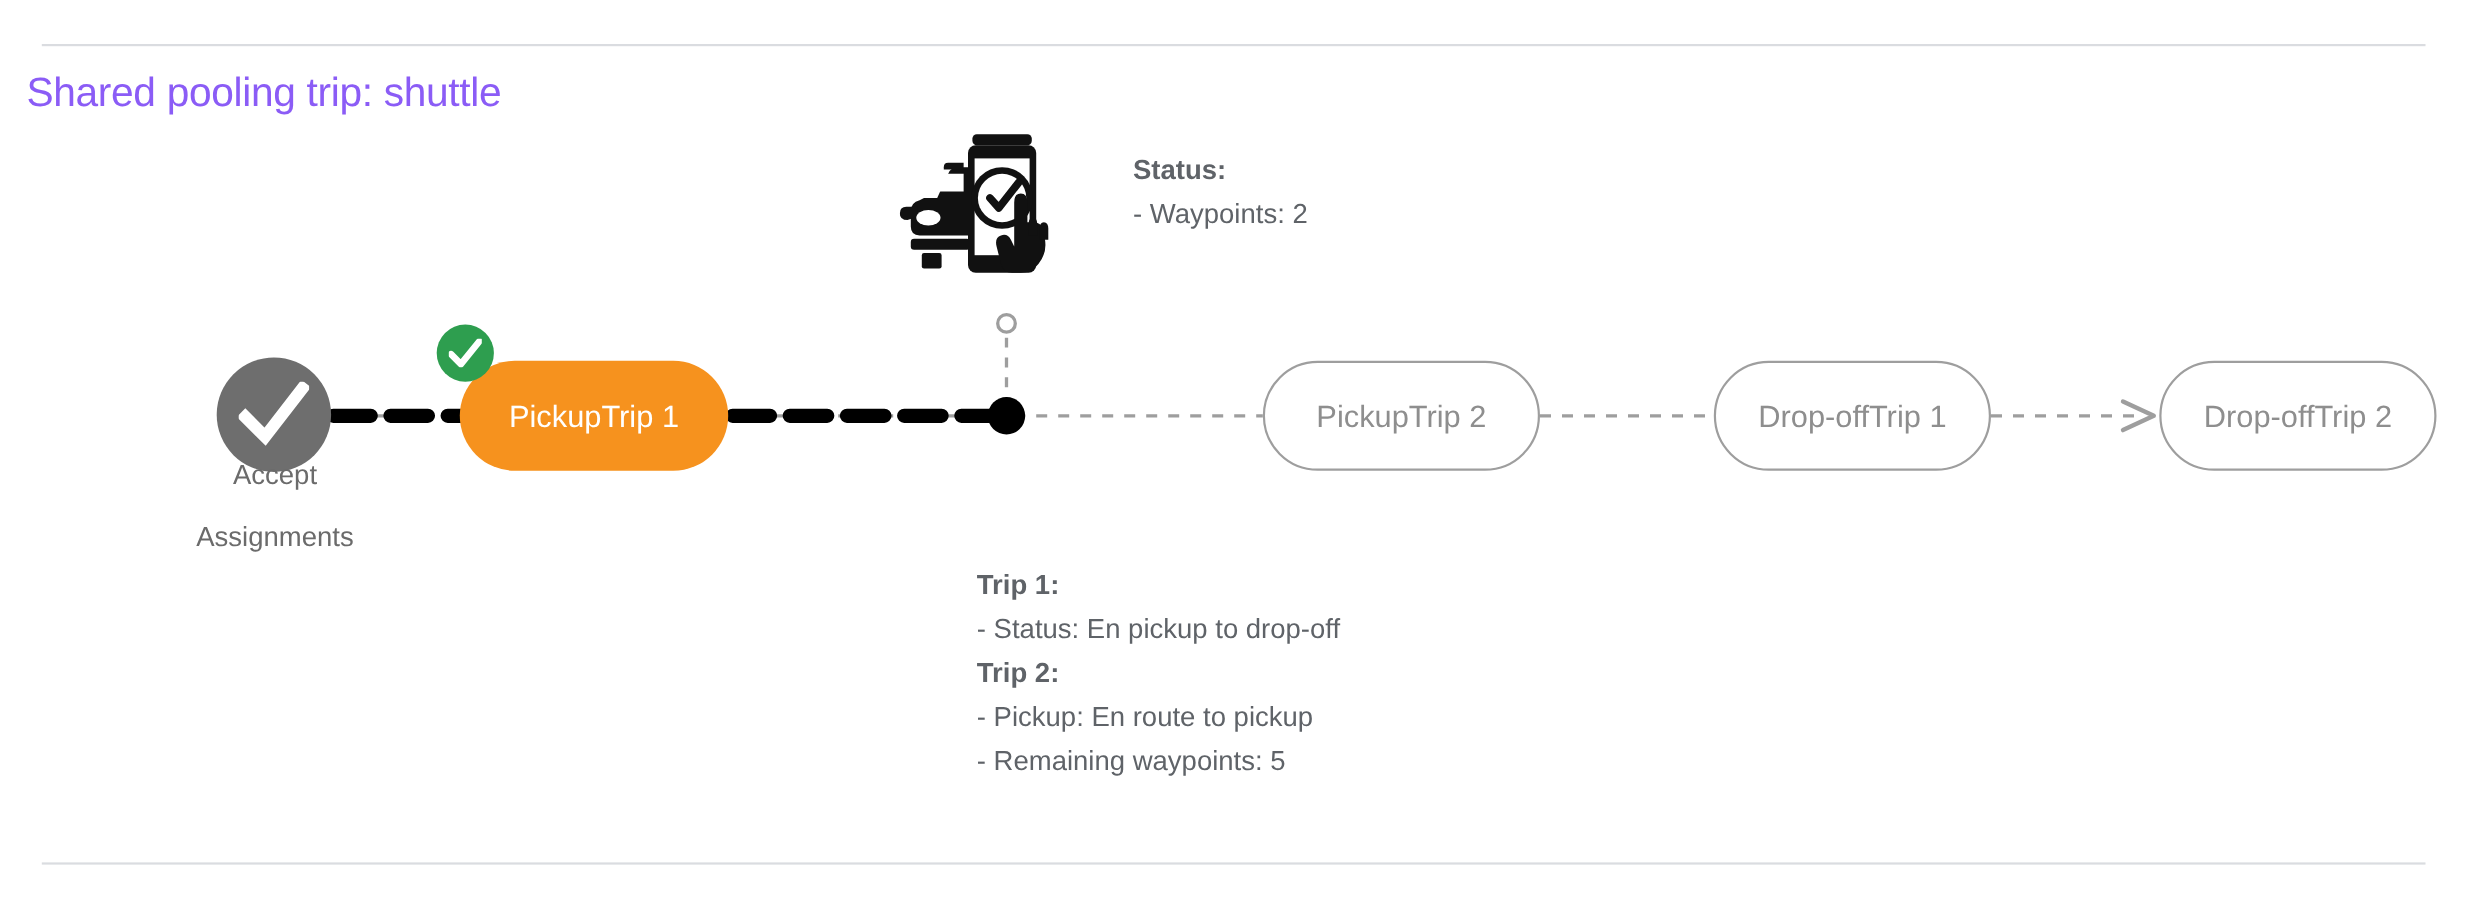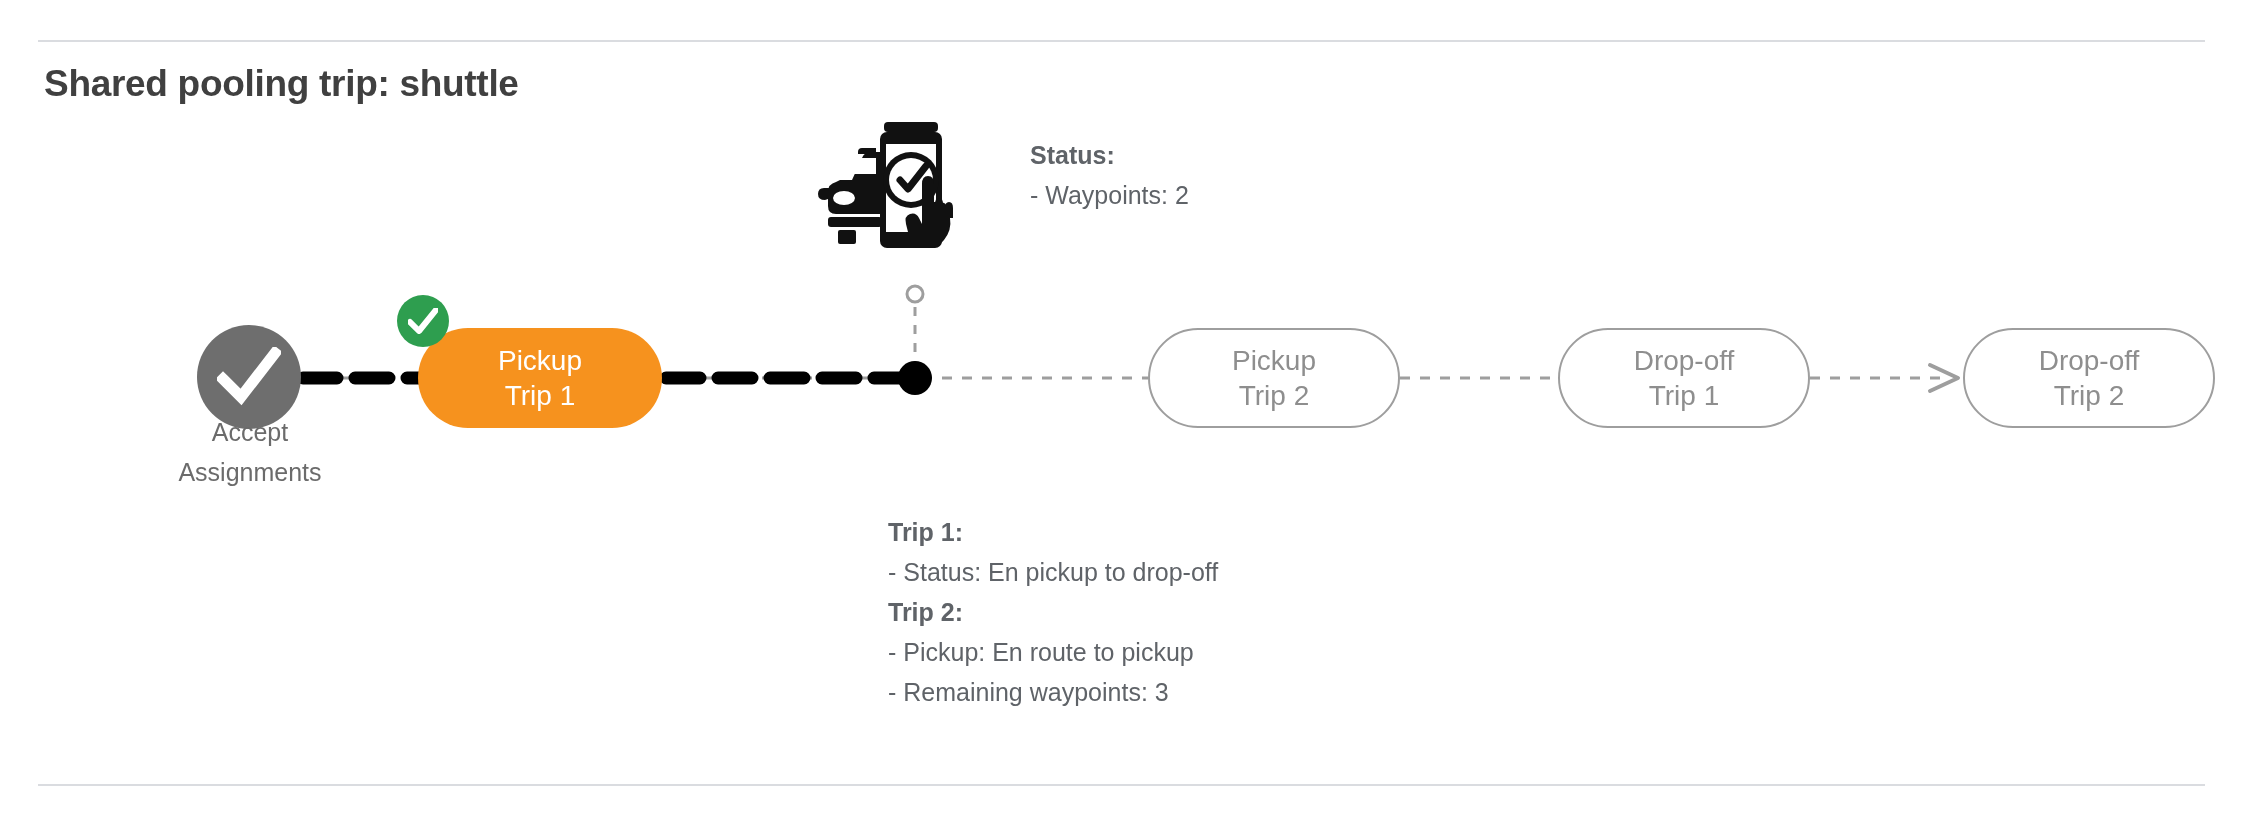--- a/index.html
+++ b/index.html
@@ -26,25 +26,25 @@
     width: 2167px;
     height: 2px;
     background: #dadce0;
   }
   .rule.top { top: 40px; }
   .rule.bottom { top: 784px; }
 
   
   #title {
     position: absolute;
-    left: 44px;
+    left: 24px;
     top: 63px;
     font-size: 37px;
-    font-weight: 700;
-    color: #404040;
+    font-weight: 400;
+    color: #8b5cf6;
     letter-spacing: -0.3px;
     white-space: nowrap;
   }
 
   
   #wires {
     position: absolute;
     left: 0;
     top: 0;
     width: 2245px;
@@ -76,30 +76,29 @@
   #accept-label {
     position: absolute;
     left: 60px;
     top: 412px;
     width: 380px;
     text-align: center;
     font-size: 25px;
     line-height: 40px;
     color: #6b6b6b;
   }
-  #accept-label .l2 { display: block; }
+  #accept-label .l2 { display: block; margin-top: 16px; }
 
   
   .pill {
     position: absolute;
     height: 100px;
     border-radius: 50px;
     box-sizing: border-box;
     display: flex;
-    flex-direction: column;
     align-items: center;
     justify-content: center;
   }
   .pill .line {
     display: block;
     font-size: 28px;
     line-height: 35px;
     white-space: nowrap;
   }
   .pill.active {
@@ -267,16 +266,16 @@
   <div class="annotation" id="vehicle-annotation">
     <span class="row hdr">Status:</span>
     <span class="row">- Waypoints: 2</span>
   </div>
 
   <div class="annotation" id="trips-annotation">
     <span class="row hdr">Trip 1:</span>
     <span class="row">- Status:  En pickup to drop-off</span>
     <span class="row hdr">Trip 2:</span>
     <span class="row">- Pickup:  En route to pickup</span>
-    <span class="row">- Remaining waypoints: 3</span>
+    <span class="row">- Remaining waypoints: 5</span>
   </div>
 
 </div>
 
 </body></html>

